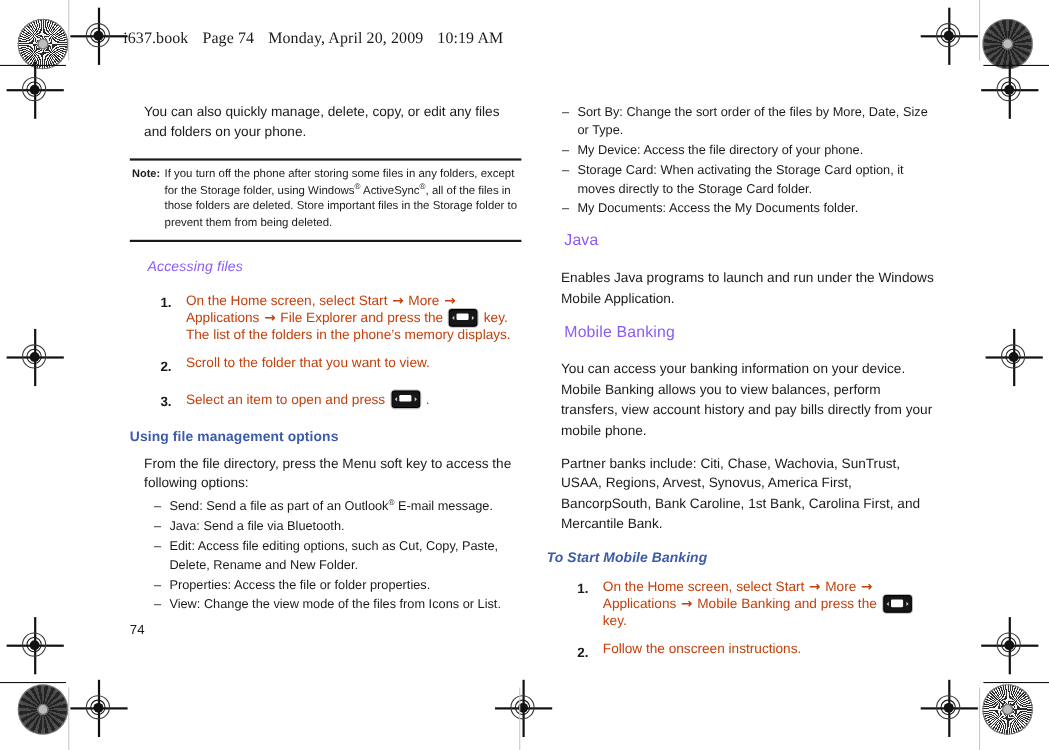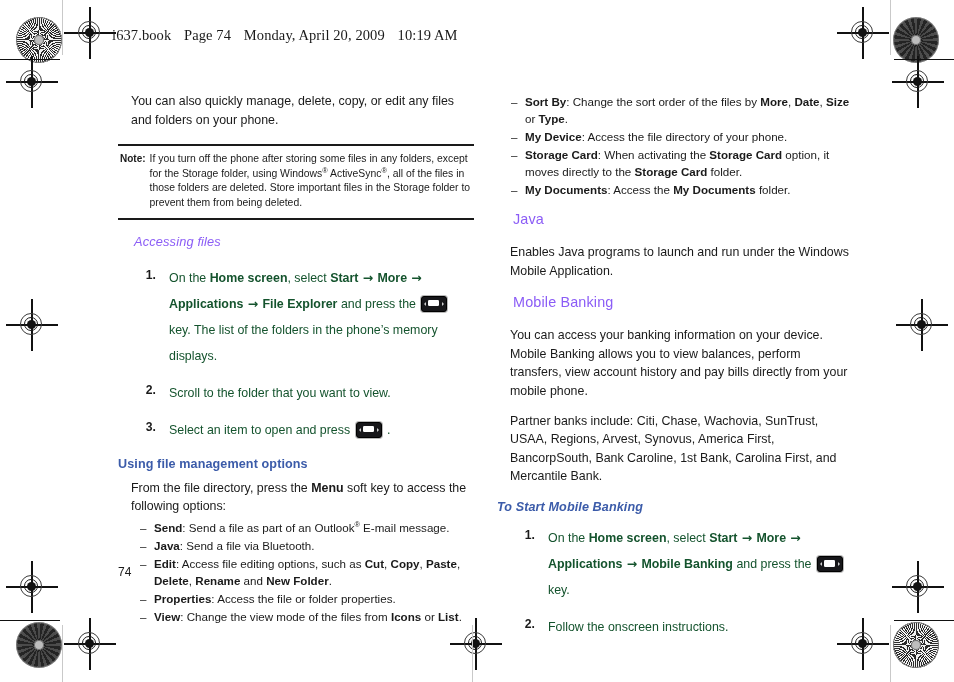--- a/index.html
+++ b/index.html
@@ -57,21 +57,21 @@
   
   .col{position:absolute;top:92px;}
   .col-left{left:118px;width:356px;}
   .col-right{left:497px;width:356px;}
 
   p{margin:0;}
   .body-txt{
     font-size:12.4px;line-height:18.6px;color:#1a1a1a;
   }
   .indent{margin-left:13px;}
-  b,.b{font-weight:bold;text-align:right;}
+  b,.b{font-weight:normal;text-align:right;}
 
   
   .note{margin-top:15px;}
   .note .rule-top{border-top:2.4px solid #1a1a1a;}
   .note .rule-bot{border-top:2.4px solid #1a1a1a;}
   .note-inner{display:flex;padding:6px 2px 7px 2px;}
   .note-label{font-size:10px;font-weight:bold;line-height:14.6px;
     color:#1a1a1a;padding-right:4px;flex:0 0 auto;}
   .note-body{font-size:10.4px;line-height:14.6px;color:#1a1a1a;}
 
@@ -87,21 +87,21 @@
   h3.subsec-upright{
     margin:0;font-size:12.6px;font-weight:bold;color:#3b5ba9;letter-spacing:.1px;
   }
 
   
   .step{display:flex;margin-top:11px;}
   .step .num{
     flex:0 0 38px;text-align:right;padding-right:13px;
     font-size:12.2px;font-weight:bold;line-height:21px;color:#1a1a1a;
   }
-  .step .txt{flex:1;font-size:12.4px;line-height:26px;color:#14532d;}
+  .step .txt{flex:1;font-size:12.4px;line-height:15px;color:#c2410c;}
 
   
   .dash{display:flex;margin-top:1px;}
   .dash .mk{flex:0 0 14px;font-size:11.6px;line-height:17px;color:#1a1a1a;}
   .dash .txt{flex:1;font-size:11.6px;line-height:17px;color:#1a1a1a;}
 
   .arrow{font-family:"DejaVu Sans",sans-serif;font-weight:bold;}
   sup{font-size:7.4px;vertical-align:super;line-height:0;}
 
   

